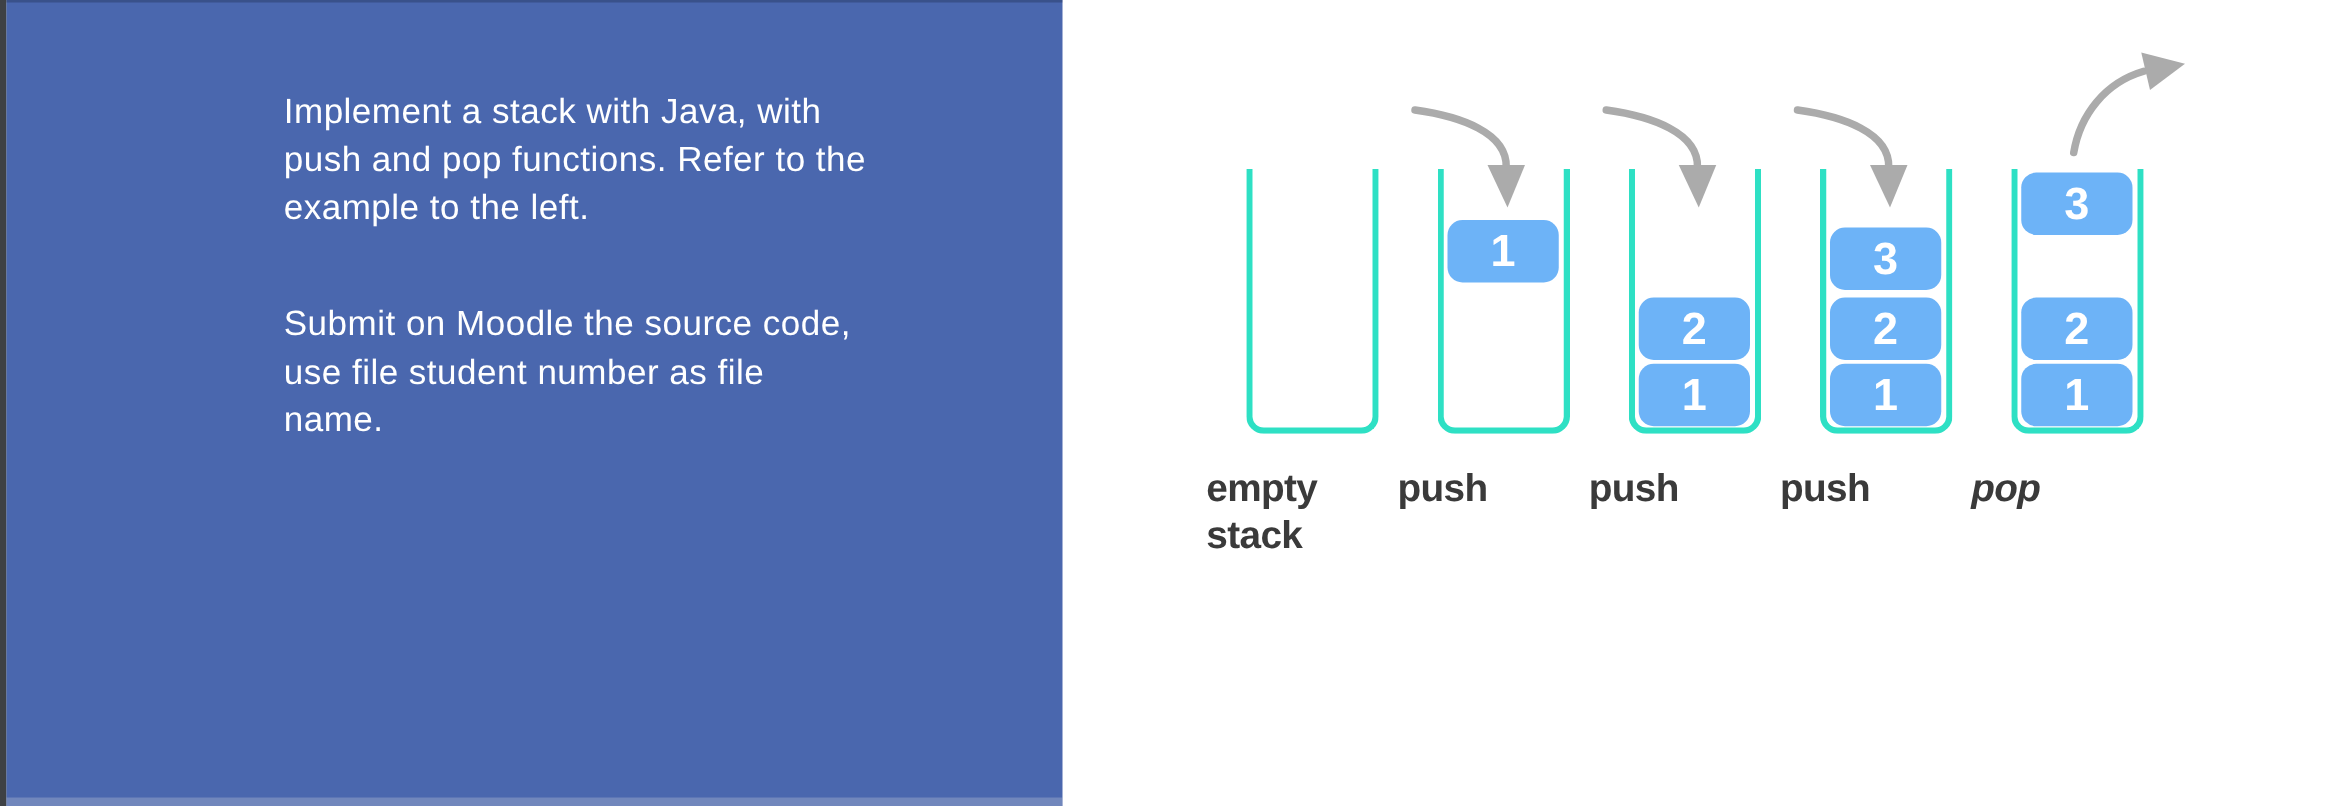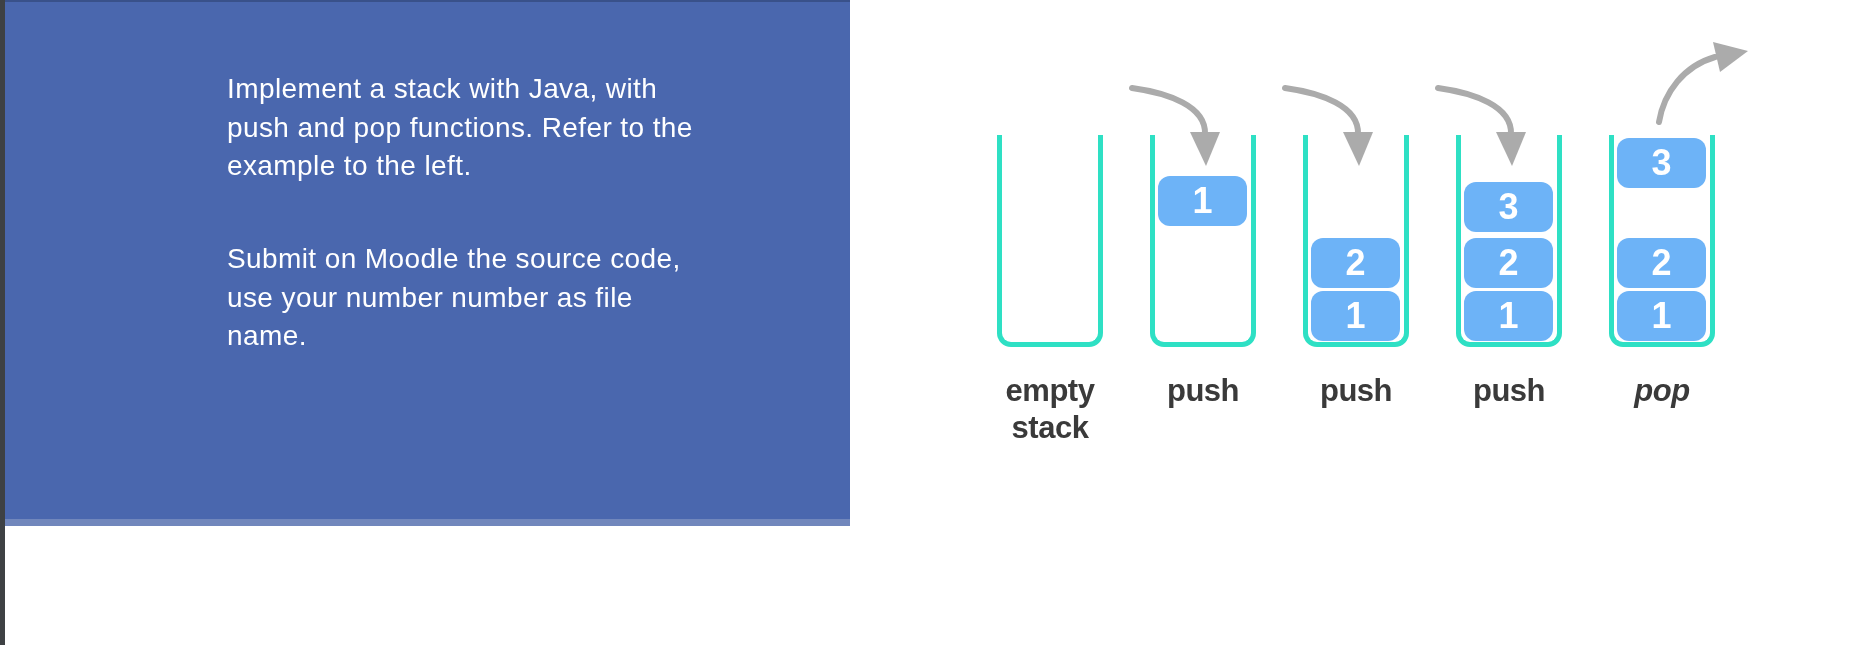--- a/index.html
+++ b/index.html
@@ -18,21 +18,21 @@
     overflow:hidden;
     font-family:"Liberation Sans", sans-serif;
     position:relative;
   }
   .slide{position:absolute;inset:0;}
   .left-edge{
     position:absolute;left:0;top:0;width:5px;height:645px;
     background:var(--panel-edge);z-index:3;
   }
   .blue-panel{
-    position:absolute;left:5px;top:0;width:845px;height:526px;
+    position:absolute;left:5px;top:0;width:845px;height:645px;
     background:var(--panel);
   }
   .panel-top-line{
     position:absolute;left:0;top:0;width:100%;height:2px;
     background:rgba(15,25,45,0.28);
   }
   .panel-bottom-strip{
     position:absolute;left:0;bottom:0;width:100%;height:7px;
     background:rgba(215,220,228,0.28);
   }
@@ -62,39 +62,39 @@
   .stack-block{
     position:absolute;width:89px;height:50px;
     background:var(--block);
     border-radius:12px;
     color:#ffffff;
     font-size:36px;font-weight:700;
     display:flex;align-items:center;justify-content:center;
   }
   .stage-label{
     position:absolute;top:372px;width:170px;
-    text-align:center;
+    text-align:left;
     color:var(--label);
     font-size:31px;line-height:37px;font-weight:700;
     letter-spacing:-0.5px;
     white-space:pre-line;
   }
 </style>
 </head>
 <body>
 
 <div class="slide">
 
   <div class="blue-panel">
     <div class="panel-top-line"></div>
     <p class="para para-1">Implement a stack with Java, with
 push and pop functions. Refer to the
 example to the left.</p>
     <p class="para para-2">Submit on Moodle the source code,
-use your number number as file
+use file student number as file
 name.</p>
     <div class="panel-bottom-strip"></div>
   </div>
 
   <div class="left-edge"></div>
 
   <div class="diagram">
     <svg class="arrows-layer" id="arrows-layer" viewBox="0 0 1861 645" xmlns="http://www.w3.org/2000/svg">
         <path d="M 1132 88 C 1168 93, 1206 106, 1205 134" fill="none" stroke="#ababab" stroke-width="6" stroke-linecap="round"></path>
         <polygon points="1190,132 1220,132 1206,166" fill="#ababab"></polygon>

